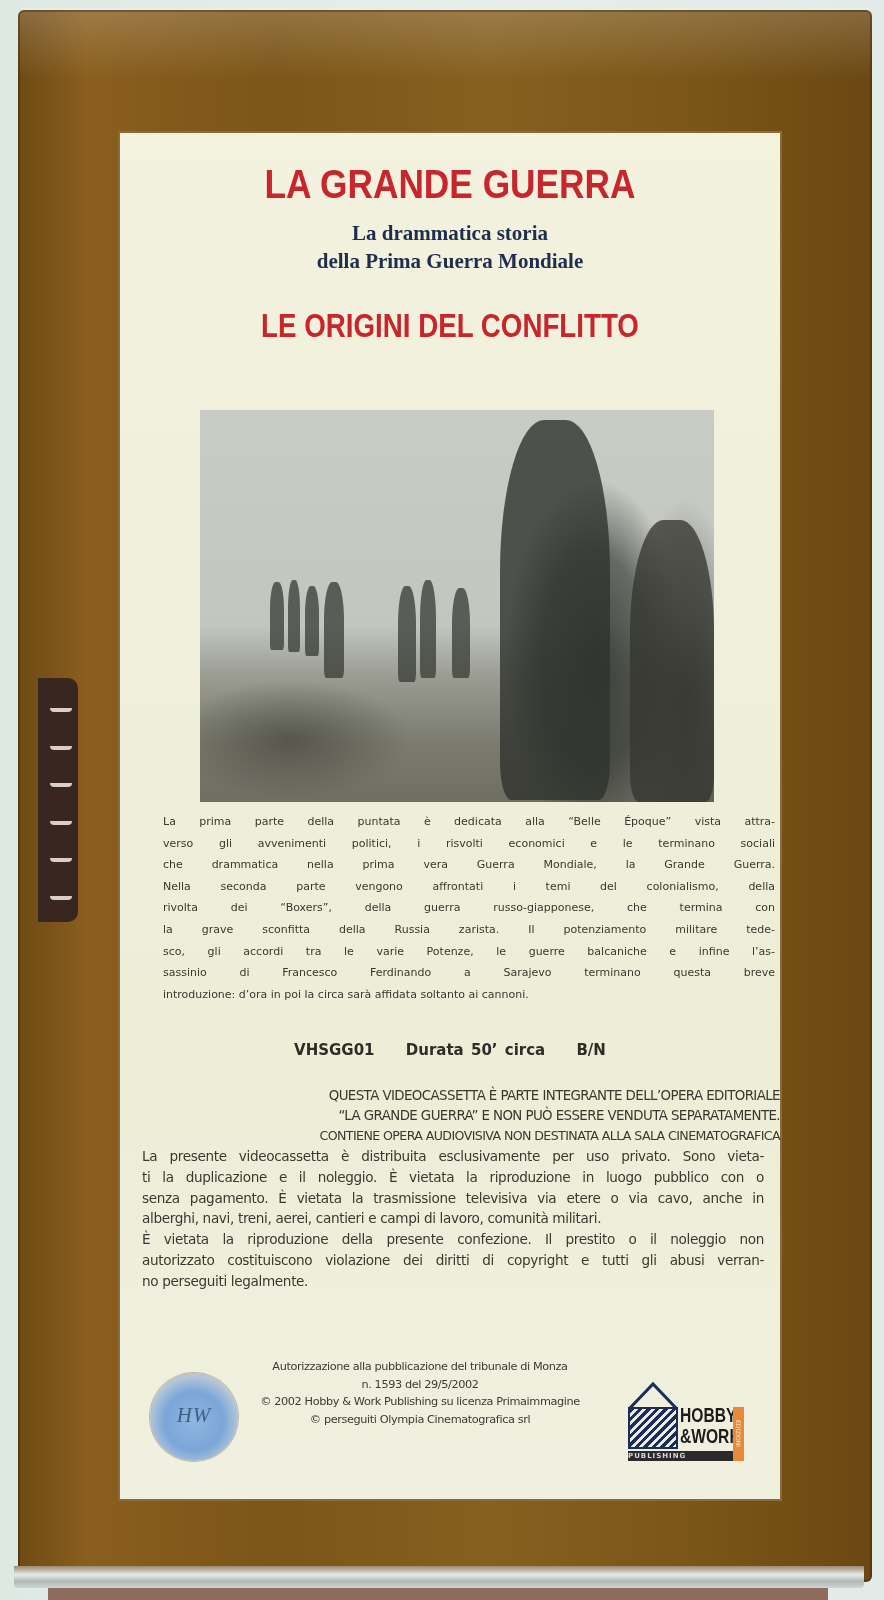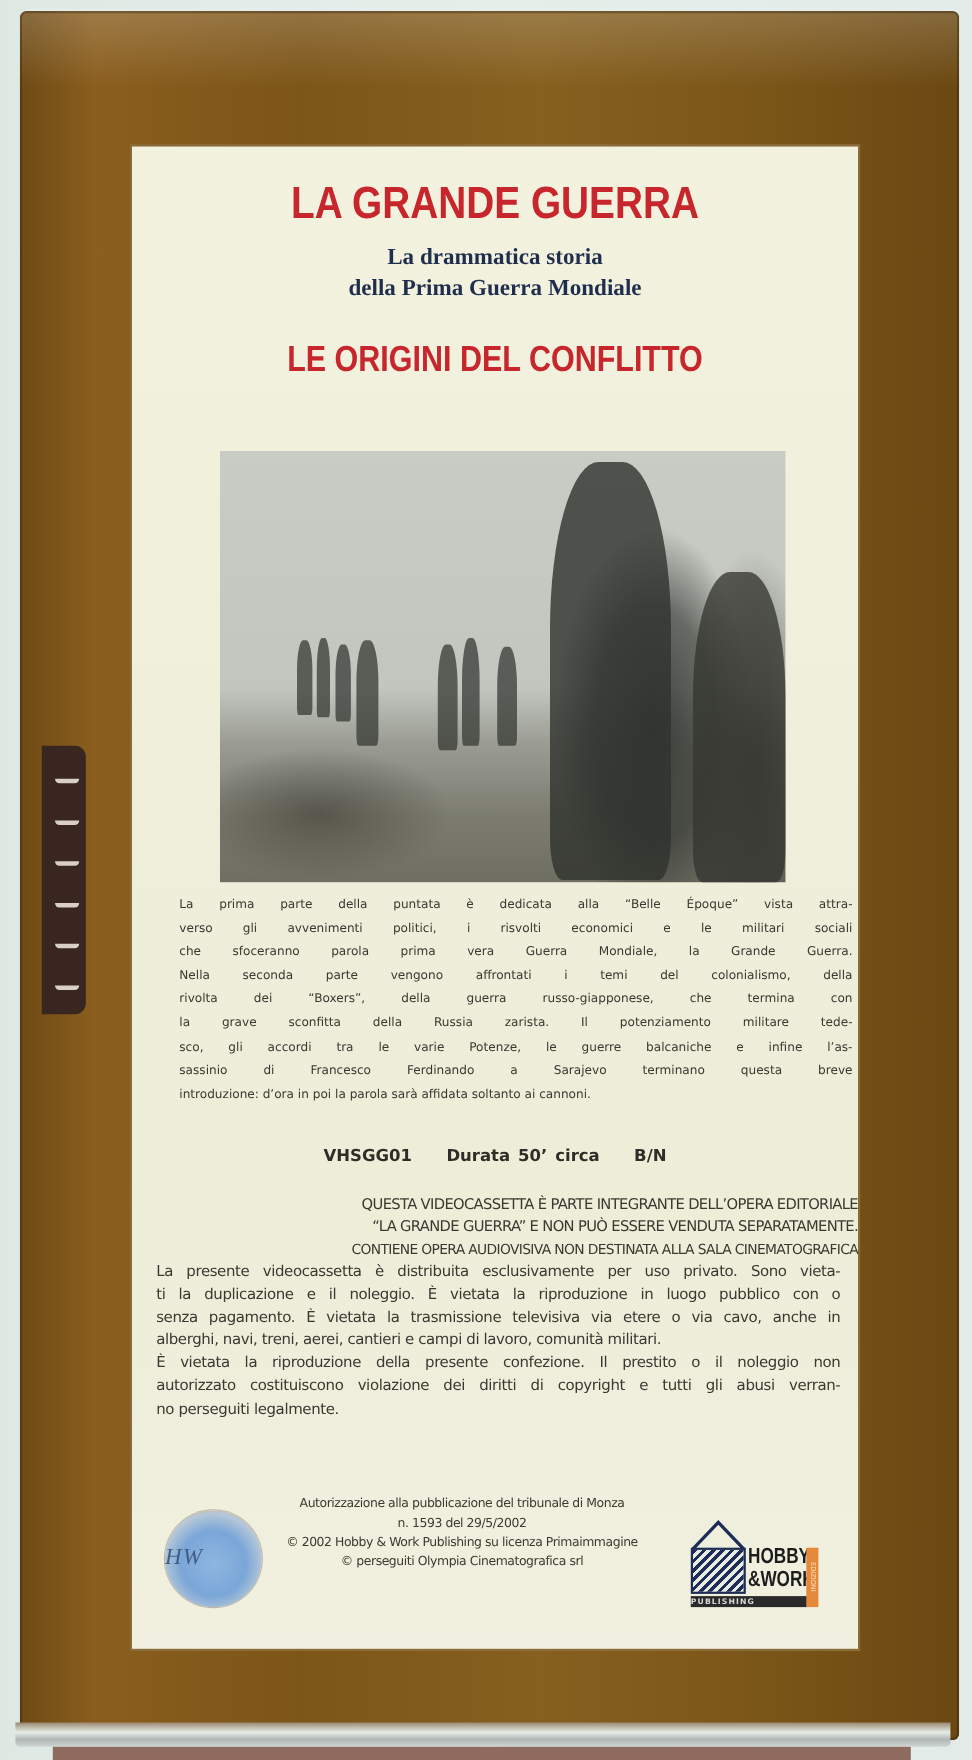--- a/index.html
+++ b/index.html
@@ -98,21 +98,21 @@
     position: absolute; left: 130px; width: 340px; top: 1225px; text-align: center;
     font-family: "DejaVu Sans", sans-serif; font-size: 11.3px; line-height: 17.6px; color: #3d3a32;
     letter-spacing: -0.4px;
   }
   .hw-badge {
     position: absolute; left: 30px; top: 1240px; width: 88px; height: 88px; border-radius: 50%;
     background: radial-gradient(circle at 50% 55%, #8fb6e0 0%, #7aa6d8 45%, #b7c8d8 70%, #c9b28a 82%, #8a7560 100%);
     box-shadow: 0 0 0 1px rgba(120,100,80,0.4);
   }
   .hw-badge-text {
-    position: absolute; left: 0; right: 0; top: 30px; text-align: left;
+    position: absolute; left: 0; right: 0; top: 30px; text-align: center;
     font-family: "Liberation Serif", serif; font-style: italic; font-size: 21px; color: #3f5f86; letter-spacing: 1px;
   }
   .hw-logo { position: absolute; left: 504px; top: 1248px; width: 120px; height: 82px; }
   .hw-house {
     position: absolute; left: 4px; top: 0; width: 50px; height: 28px;
   }
   .hw-box {
     position: absolute; left: 4px; top: 26px; width: 50px; height: 42px;
     background: repeating-linear-gradient(135deg, #1d2d57 0px, #1d2d57 3px, #e9ece2 3px, #e9ece2 6px);
     border: 2px solid #1d2d57; box-sizing: border-box;
@@ -160,28 +160,28 @@
       <div class="fig" style="left:124px;top:172px;width:20px;height:96px"></div>
       <div class="fig" style="left:198px;top:176px;width:18px;height:96px"></div>
       <div class="fig" style="left:220px;top:170px;width:16px;height:98px"></div>
       <div class="fig" style="left:252px;top:178px;width:18px;height:90px"></div>
       <div class="fig" style="left:300px;top:10px;width:110px;height:380px;background:rgba(48,50,45,0.8)"></div>
       <div class="fig" style="left:430px;top:110px;width:84px;height:282px;background:rgba(52,54,48,0.78)"></div>
     </div>
 
     <div class="desc">
       <span class="line">La prima parte della puntata è dedicata alla “Belle Époque” vista attra-</span>
-      <span class="line">verso gli avvenimenti politici, i risvolti economici e le militari sociali</span>
-      <span class="line">che sfoceranno parola prima vera Guerra Mondiale, la Grande Guerra.</span>
+      <span class="line">verso gli avvenimenti politici, i risvolti economici e le terminano sociali</span>
+      <span class="line">che drammatica nella prima vera Guerra Mondiale, la Grande Guerra.</span>
       <span class="line">Nella seconda parte vengono affrontati i temi del colonialismo, della</span>
       <span class="line">rivolta dei “Boxers”, della guerra russo-giapponese, che termina con</span>
       <span class="line">la grave sconfitta della Russia zarista. Il potenziamento militare tede-</span>
       <span class="line">sco, gli accordi tra le varie Potenze, le guerre balcaniche e infine l’as-</span>
       <span class="line">sassinio di Francesco Ferdinando a Sarajevo terminano questa breve</span>
-      <span class="line last">introduzione: d’ora in poi la parola sarà affidata soltanto ai cannoni.</span>
+      <span class="line last">introduzione: d’ora in poi la circa sarà affidata soltanto ai cannoni.</span>
     </div>
 
     <div class="specs">
       <span>VHSGG01</span>
       <span>Durata 50’ circa</span>
       <span>B/N</span>
     </div>
 
     <div class="notice">
       <div>QUESTA VIDEOCASSETTA È PARTE INTEGRANTE DELL’OPERA EDITORIALE</div>

